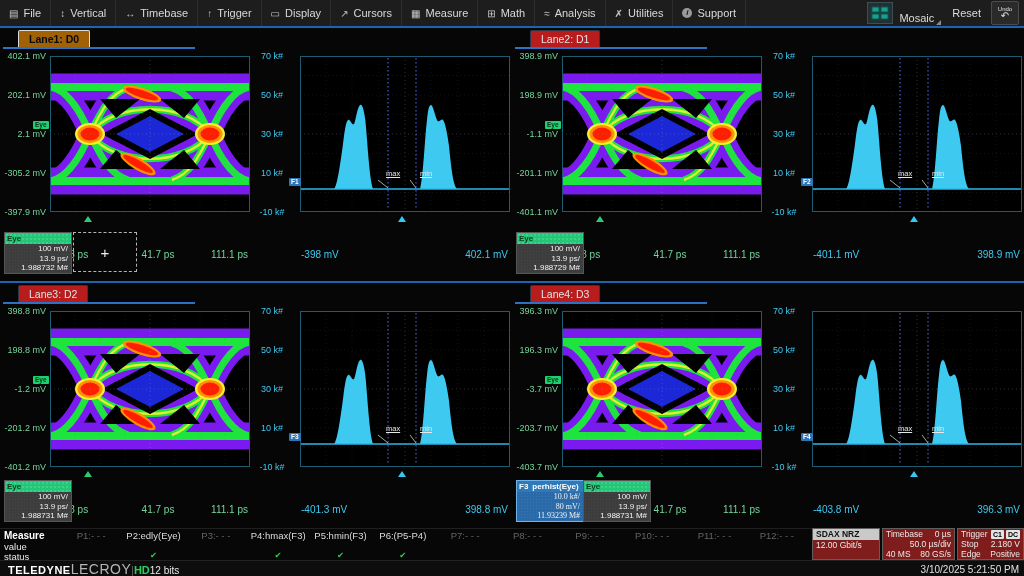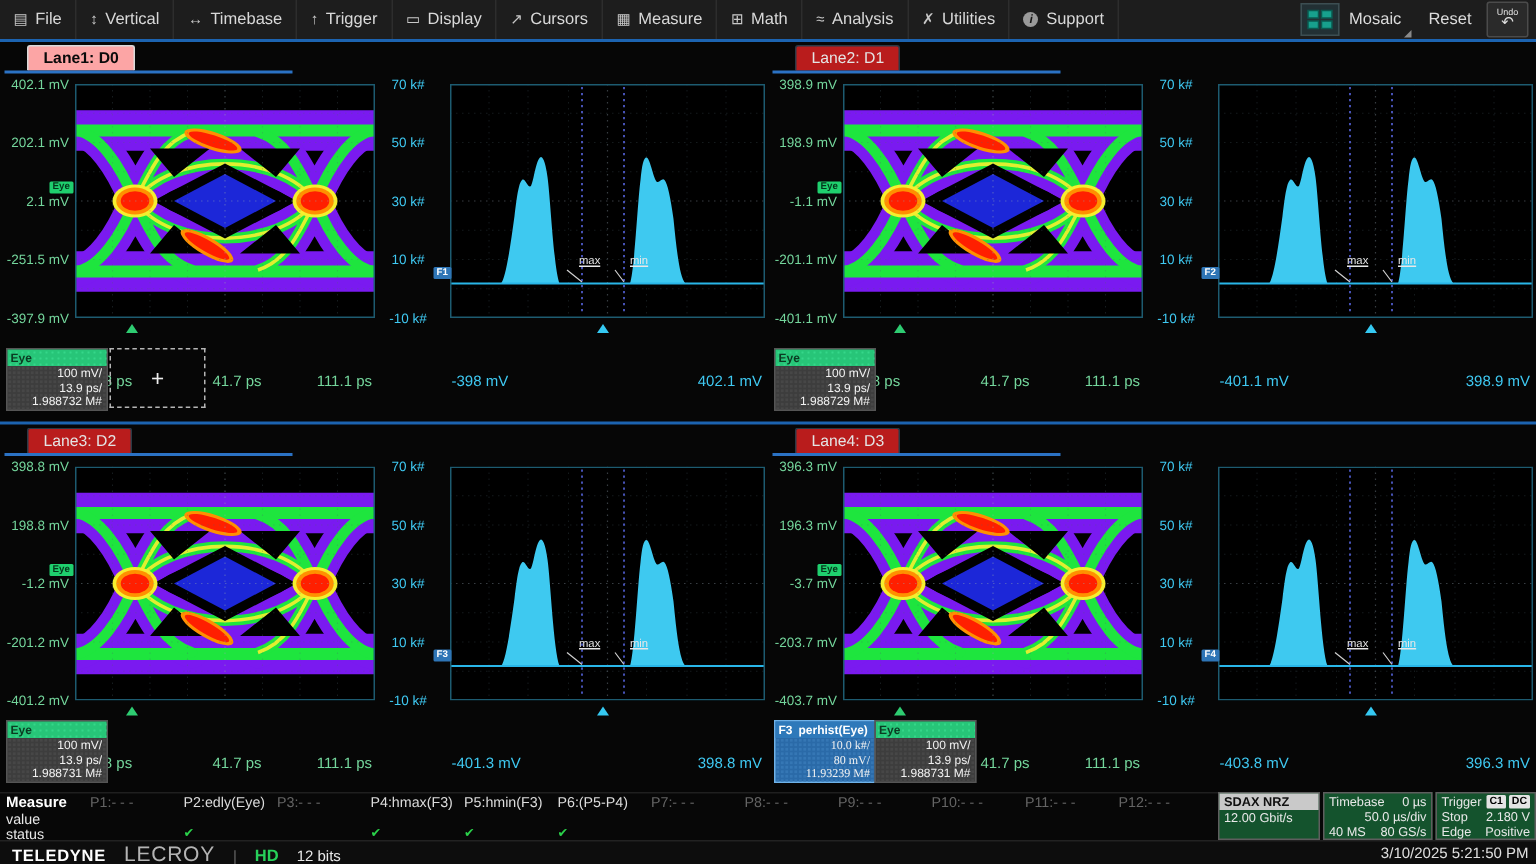--- a/index.html
+++ b/index.html
@@ -7,33 +7,33 @@
   .screen{position:relative;width:1024px;height:576px;background:#060606;}
 
   
   .menubar{position:absolute;left:0;top:0;width:1024px;height:26px;background:#1d1d1d;display:flex;align-items:center;}
   .sep-top{position:absolute;left:0;top:26px;width:1024px;height:2px;background:#1c63b0;}
   .sep-mid{position:absolute;left:0;top:281px;width:1024px;height:2px;background:#1c63b0;}
   .menu-item{display:flex;align-items:center;gap:5px;padding:0 9px;height:100%;color:#d9d9d9;font-size:11px;border-right:1px solid #2d2d2d;cursor:default;white-space:nowrap;}
   .menu-icon{font-size:10px;color:#c8c8c8;}
   .icon-circle{display:inline-block;width:10px;height:10px;border-radius:50%;background:#9a9a9a;color:#141414;font-size:8px;font-weight:bold;text-align:center;line-height:10px;font-style:italic;}
   .mb-right{margin-left:auto;display:flex;align-items:center;gap:10px;padding-right:5px;}
-  .mosaic-btn{display:flex;align-items:center;gap:6px;color:#dcdcdc;font-size:11px;position:relative;padding:2px 8px 2px 2px;}
+  .mosaic-btn{display:flex;align-items:flex-end;gap:6px;color:#dcdcdc;font-size:11px;position:relative;padding:2px 8px 2px 2px;}
   .mosaic-tile{width:24px;height:20px;background:#223034;border:1px solid #3c4e52;display:flex;align-items:center;justify-content:center;}
   .mosaic-corner{position:absolute;right:1px;bottom:1px;width:0;height:0;border-left:5px solid transparent;border-bottom:5px solid #8a8a8a;}
   .reset-btn{color:#dcdcdc;font-size:11px;}
   .undo-btn{width:26px;height:22px;background:#2a2a2a;border:1px solid #4b4b4b;border-radius:2px;color:#e0e0e0;display:flex;flex-direction:column;align-items:center;justify-content:center;line-height:1;}
   .undo-btn .t{font-size:6px;} .undo-btn .a{font-size:10px;margin-top:-1px;}
 
   
   .quadrant{position:absolute;width:512px;}
   .q1{left:0;top:28px;height:253px;} .q2{left:512px;top:28px;height:253px;}
   .q3{left:0;top:283px;height:245px;} .q4{left:512px;top:283px;height:245px;}
   .tab{position:absolute;left:18px;top:2px;height:16px;line-height:16px;padding:0 10px;font-size:10.5px;background:#b91c1c;color:#e4e4e4;border:1px solid #2a3945;border-bottom:none;border-radius:2px 2px 0 0;}
-  .tab.active{background:#fca5a5;color:#0a0a0a;font-weight:bold;border-color:#dadada;}
+  .tab.active{background:#a16207;color:#0a0a0a;font-weight:bold;border-color:#dadada;}
   .tab-accent{position:absolute;left:3px;top:19px;width:192px;height:2px;background:#2b72c4;}
   .plot{position:absolute;top:28px;height:156px;background:#000;}
   .plot svg{display:block;width:100%;height:100%;}
   .eye-plot{left:50px;width:200px;}
   .hist-plot{left:300px;width:210px;}
   .ylab{position:absolute;font-size:9px;height:10px;line-height:10px;}
   .ylab.eye{left:0;width:46px;text-align:right;color:#74d69c;}
   .ylab.hist{left:248px;width:48px;text-align:center;color:#3fc9f2;}
   .yt0{top:23px}.yt1{top:62px}.yt2{top:101px}.yt3{top:140px}.yt4{top:179px}
   .xlab{position:absolute;top:187px;font-size:10px;color:#74d69c;white-space:nowrap;margin-top:34px;}
@@ -64,38 +64,38 @@
   .add-box{position:absolute;left:73px;width:62px;height:38px;border:1px dashed #b5b5b5;color:#eee;font-size:15px;display:flex;align-items:center;justify-content:center;}
   .q1 .add-box{top:204px;}
 
   
   .measure-area{position:absolute;left:0;top:528px;width:812px;height:32px;background:#070707;border-top:1px solid #1f1f1f;}
   .mlabel{position:absolute;left:4px;font-size:9.5px;color:#e8e8e8;}
   .mlabel.m{top:1px;font-weight:bold;font-size:10px;color:#fff;}
   .mlabel.v{top:12px;} .mlabel.s{top:22px;}
   .mrow{position:absolute;left:60px;width:748px;display:grid;grid-template-columns:repeat(12,1fr);}
   .mrow.h{top:1px;} .mrow.v{top:12px;} .mrow.s{top:21px;}
-  .mrow span{text-align:left;font-size:9.5px;white-space:nowrap;overflow:hidden;}
+  .mrow span{text-align:center;font-size:9.5px;white-space:nowrap;overflow:hidden;}
   .mrow.h .on{color:#dcdcdc;} .mrow.h .off{color:#646464;}
   .mrow.v span{color:#fff;}
   .mrow.s span{color:#2ad14a;font-size:8.5px;}
 
   
-  .ibox{position:absolute;top:528px;height:32px;background:#14532d;border:1px solid #5e5e5e;box-sizing:border-box;color:#e8e8e8;}
+  .ibox{position:absolute;top:528px;height:32px;background:#7f1d1d;border:1px solid #5e5e5e;box-sizing:border-box;color:#e8e8e8;}
   .ibox .line{display:flex;justify-content:space-between;font-size:8.5px;line-height:10px;padding:0 3px;white-space:nowrap;}
   .sdax{left:812px;width:68px;}
   .sdax .head{height:11px;line-height:11px;background:#c9c9c9;color:#111;font-size:8.5px;font-weight:bold;padding:0 3px;}
   .tb{left:882px;width:73px;}
   .trg{left:957px;width:67px;}
   .cbadge{background:#e4e4e4;color:#000;font-size:7px;font-weight:bold;padding:0 2px;border-radius:1px;line-height:9px;align-self:center;}
   .badgerow{display:flex;gap:2px;}
 
   
   .footer{position:absolute;left:0;top:560px;width:1024px;height:16px;background:#0d0d0d;border-top:1px solid #222;display:flex;align-items:center;}
-  .brand{display:flex;align-items:baseline;gap:12px;padding-left:8px;}
+  .brand{display:flex;align-items:baseline;gap:0;padding-left:8px;}
   .b-teledyne{font-size:11px;font-weight:bold;color:#fff;letter-spacing:0.5px;}
   .b-lecroy{font-size:14px;color:#b5b5b5;letter-spacing:0.5px;}
   .b-div{color:#666;font-size:10px;}
   .b-hd{color:#27d05a;font-weight:bold;font-size:11px;}
   .b-bits{color:#e8e8e8;font-size:10px;}
   .timestamp{margin-left:auto;padding-right:5px;font-size:10px;color:#e0e0e0;}
 </style>
 </head>
 <body>
 
@@ -237,21 +237,21 @@
     <div class="tab active">Lane1: D0</div>
     <div class="tab-accent"></div>
     <div class="plot eye-plot">
         <svg viewBox="0 0 200 156" preserveAspectRatio="none">
           <use href="#eye-sym"></use>
         </svg>
       </div>
     <span class="ylab eye yt0">402.1 mV</span>
     <span class="ylab eye yt1">202.1 mV</span>
     <span class="ylab eye yt2">2.1 mV</span>
-    <span class="ylab eye yt3">-251.5 mV</span>
+    <span class="ylab eye yt3">-305.2 mV</span>
     <span class="ylab eye yt4">-397.9 mV</span>
     <span class="badge eyeb">Eye</span>
     <span class="xlab l">-27.8 ps</span>
     <span class="xlab c">41.7 ps</span>
     <span class="xlab r">111.1 ps</span>
     <span class="tri eye-tri"></span>
     <div class="plot hist-plot">
         <svg viewBox="0 0 210 156" preserveAspectRatio="none">
           <use href="#hist-sym"></use>
         </svg>

